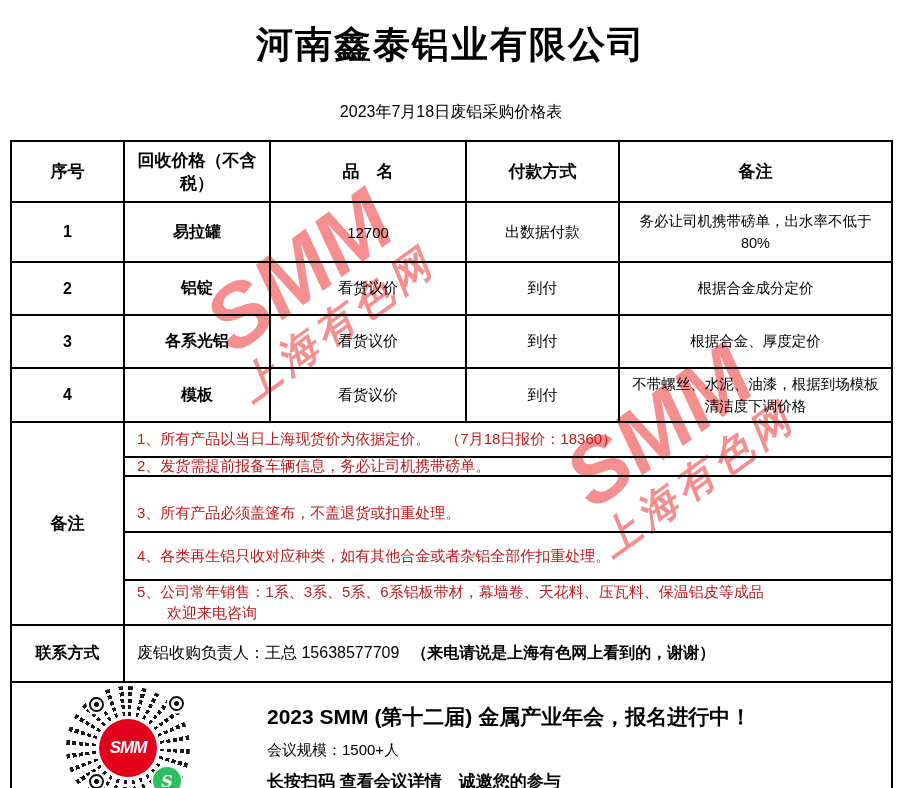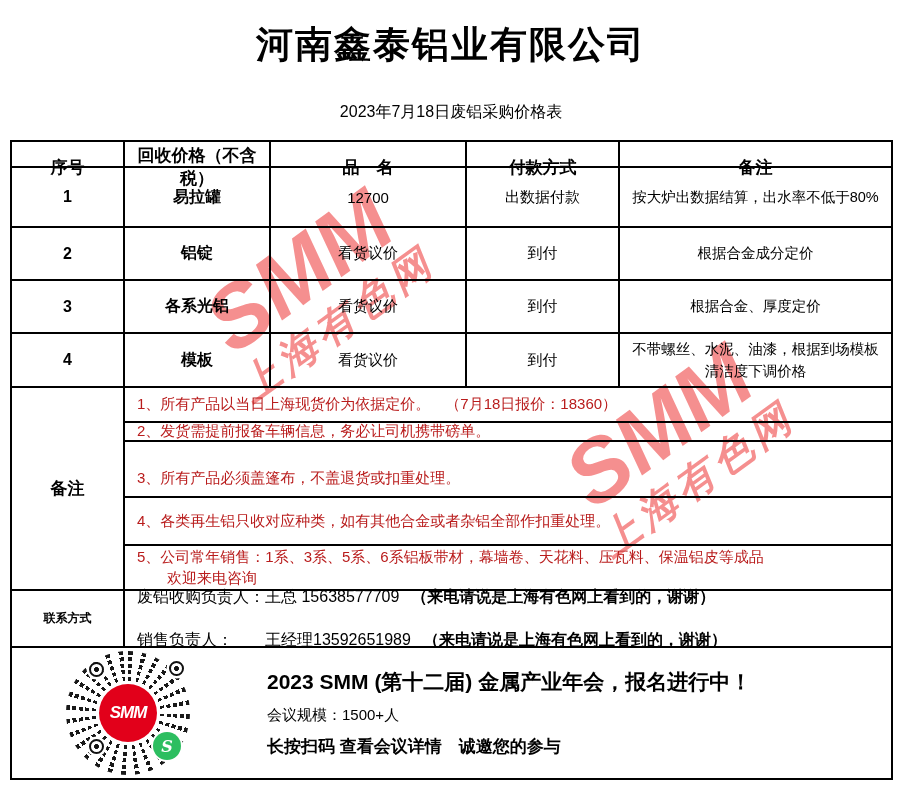--- a/index.html
+++ b/index.html
@@ -36,40 +36,40 @@
     position:relative; z-index:1;
     display:grid; grid-template-columns:113px 146px 196px 153px 1fr;
     border-bottom:2px solid #000;
   }
   .cell{
     border-right:2px solid #000;
     display:flex; align-items:center; justify-content:center;
     text-align:center; padding:2px 8px;
   }
   .cell:last-child{ border-right:none; }
-  .thead{ height:26px; }
+  .thead{ height:61px; }
   .thead .cell{ font-size:17px; font-weight:bold; }
   .r1{ height:60px; } .r2{ height:53px; } .r3{ height:53px; } .r4{ height:54px; }
   .c-no{ font-size:16px; font-weight:bold; }
   .c-name{ font-size:16px; font-weight:bold; }
   .c-price,.c-pay{ font-size:15px; }
   .c-remark{ font-size:14.5px; line-height:1.55; }
 
   .section{
     position:relative; z-index:1;
     display:grid; grid-template-columns:113px 1fr;
     border-bottom:2px solid #000;
   }
   .sec-label{
     border-right:2px solid #000;
     display:flex; align-items:center; justify-content:center;
     font-weight:bold; text-align:center;
   }
   .notes-label{ font-size:17px; }
-  .contact-label{ font-size:12px; }
+  .contact-label{ font-size:16px; }
   .notes-list{ display:flex; flex-direction:column; }
   .note{
     display:flex; align-items:center; padding-left:12px;
     color:#b91c1c; font-size:15px; line-height:1.35;
     border-bottom:2px solid #000; white-space:pre-line;
   }
   .note:nth-child(1){ height:35px; }
   .note:nth-child(2){ height:19px; }
   .note:nth-child(3){ height:37px;margin-top:19px; }
   .note:nth-child(4){ height:48px; }
@@ -140,21 +140,21 @@
     <div class="cell">品　名</div>
     <div class="cell">付款方式</div>
     <div class="cell">备注</div>
   </div>
 
   <div class="trow r1">
     <div class="cell c-no">1</div>
     <div class="cell c-name">易拉罐</div>
     <div class="cell c-price">12700</div>
     <div class="cell c-pay">出数据付款</div>
-    <div class="cell c-remark">按大炉出数据结算，出水率不低于80%</div>
+    <div class="cell c-remark">务必让司机携带磅单，出水率不低于80%</div>
   </div>
 
   <div class="trow r2">
     <div class="cell c-no">2</div>
     <div class="cell c-name">铝锭</div>
     <div class="cell c-price">看货议价</div>
     <div class="cell c-pay">到付</div>
     <div class="cell c-remark">根据合金成分定价</div>
   </div>
 
@@ -185,23 +185,20 @@
 　　欢迎来电咨询</div>
     </div>
   </div>
 
   <div class="section">
     <div class="sec-label contact-label">联系方式</div>
     <div class="contact-list">
       <div class="contact-line">
         <span>废铝收购负责人：王总 15638577709</span><span class="paren">（来电请说是上海有色网上看到的，谢谢）</span>
       </div>
-      <div class="contact-line">
-        <span>销售负责人：　　王经理13592651989</span><span class="paren">（来电请说是上海有色网上看到的，谢谢）</span>
-      </div>
     </div>
   </div>
 
   <div class="banner">
     <div class="qr">
       <div class="qr-dots"></div>
       <span class="qr-eye eye1"></span>
       <span class="qr-eye eye2"></span>
       <span class="qr-eye eye3"></span>
       <div class="qr-center">SMM</div>

